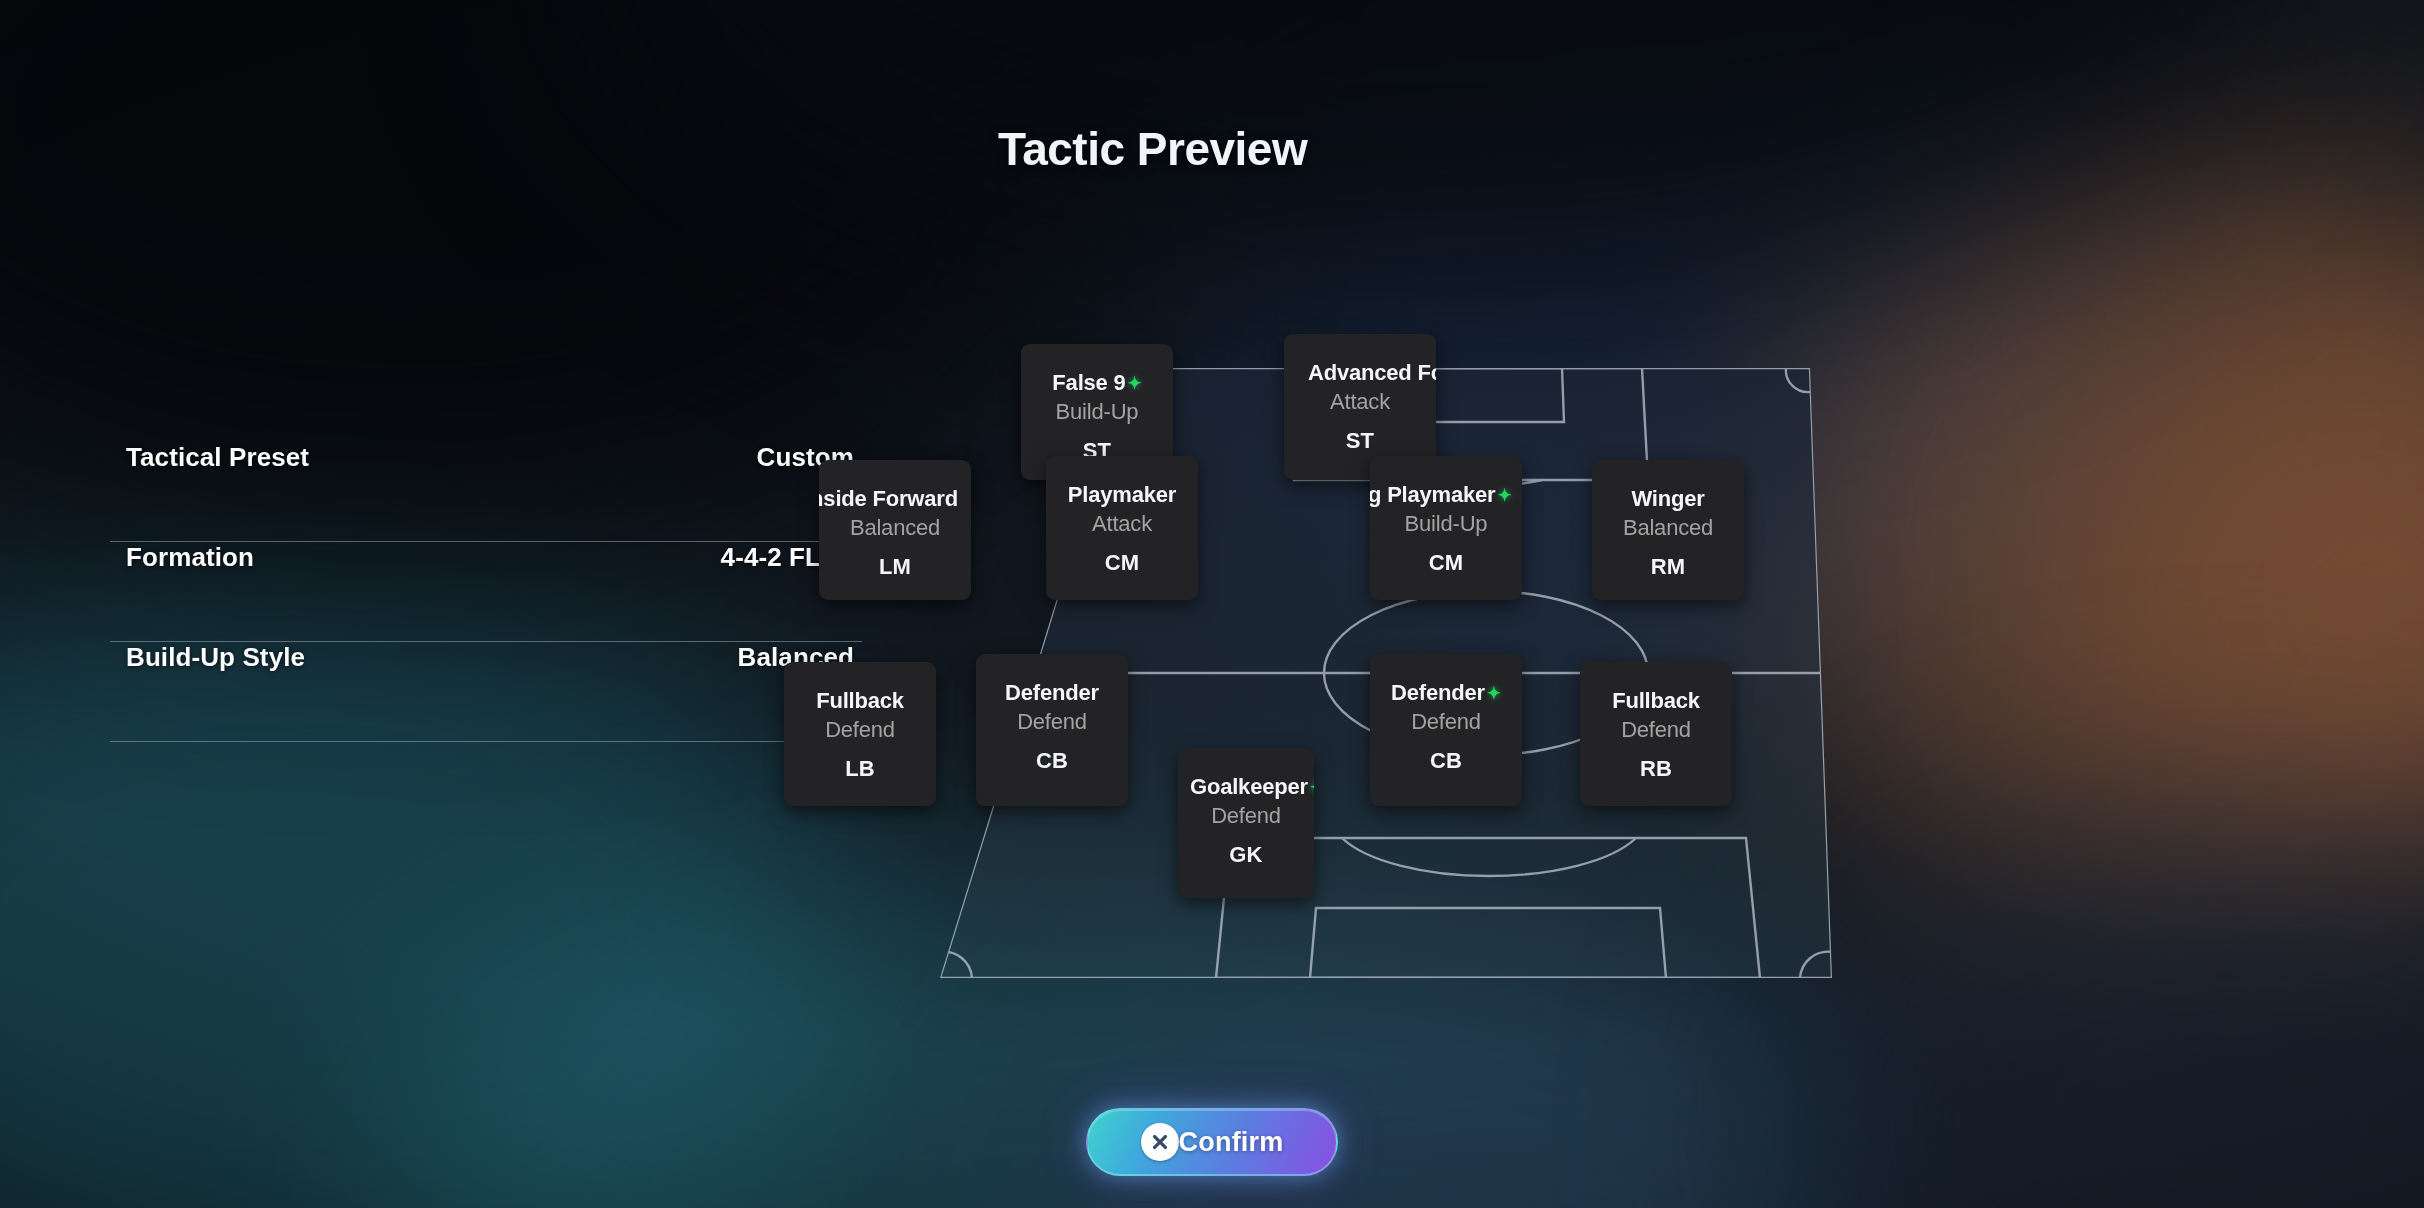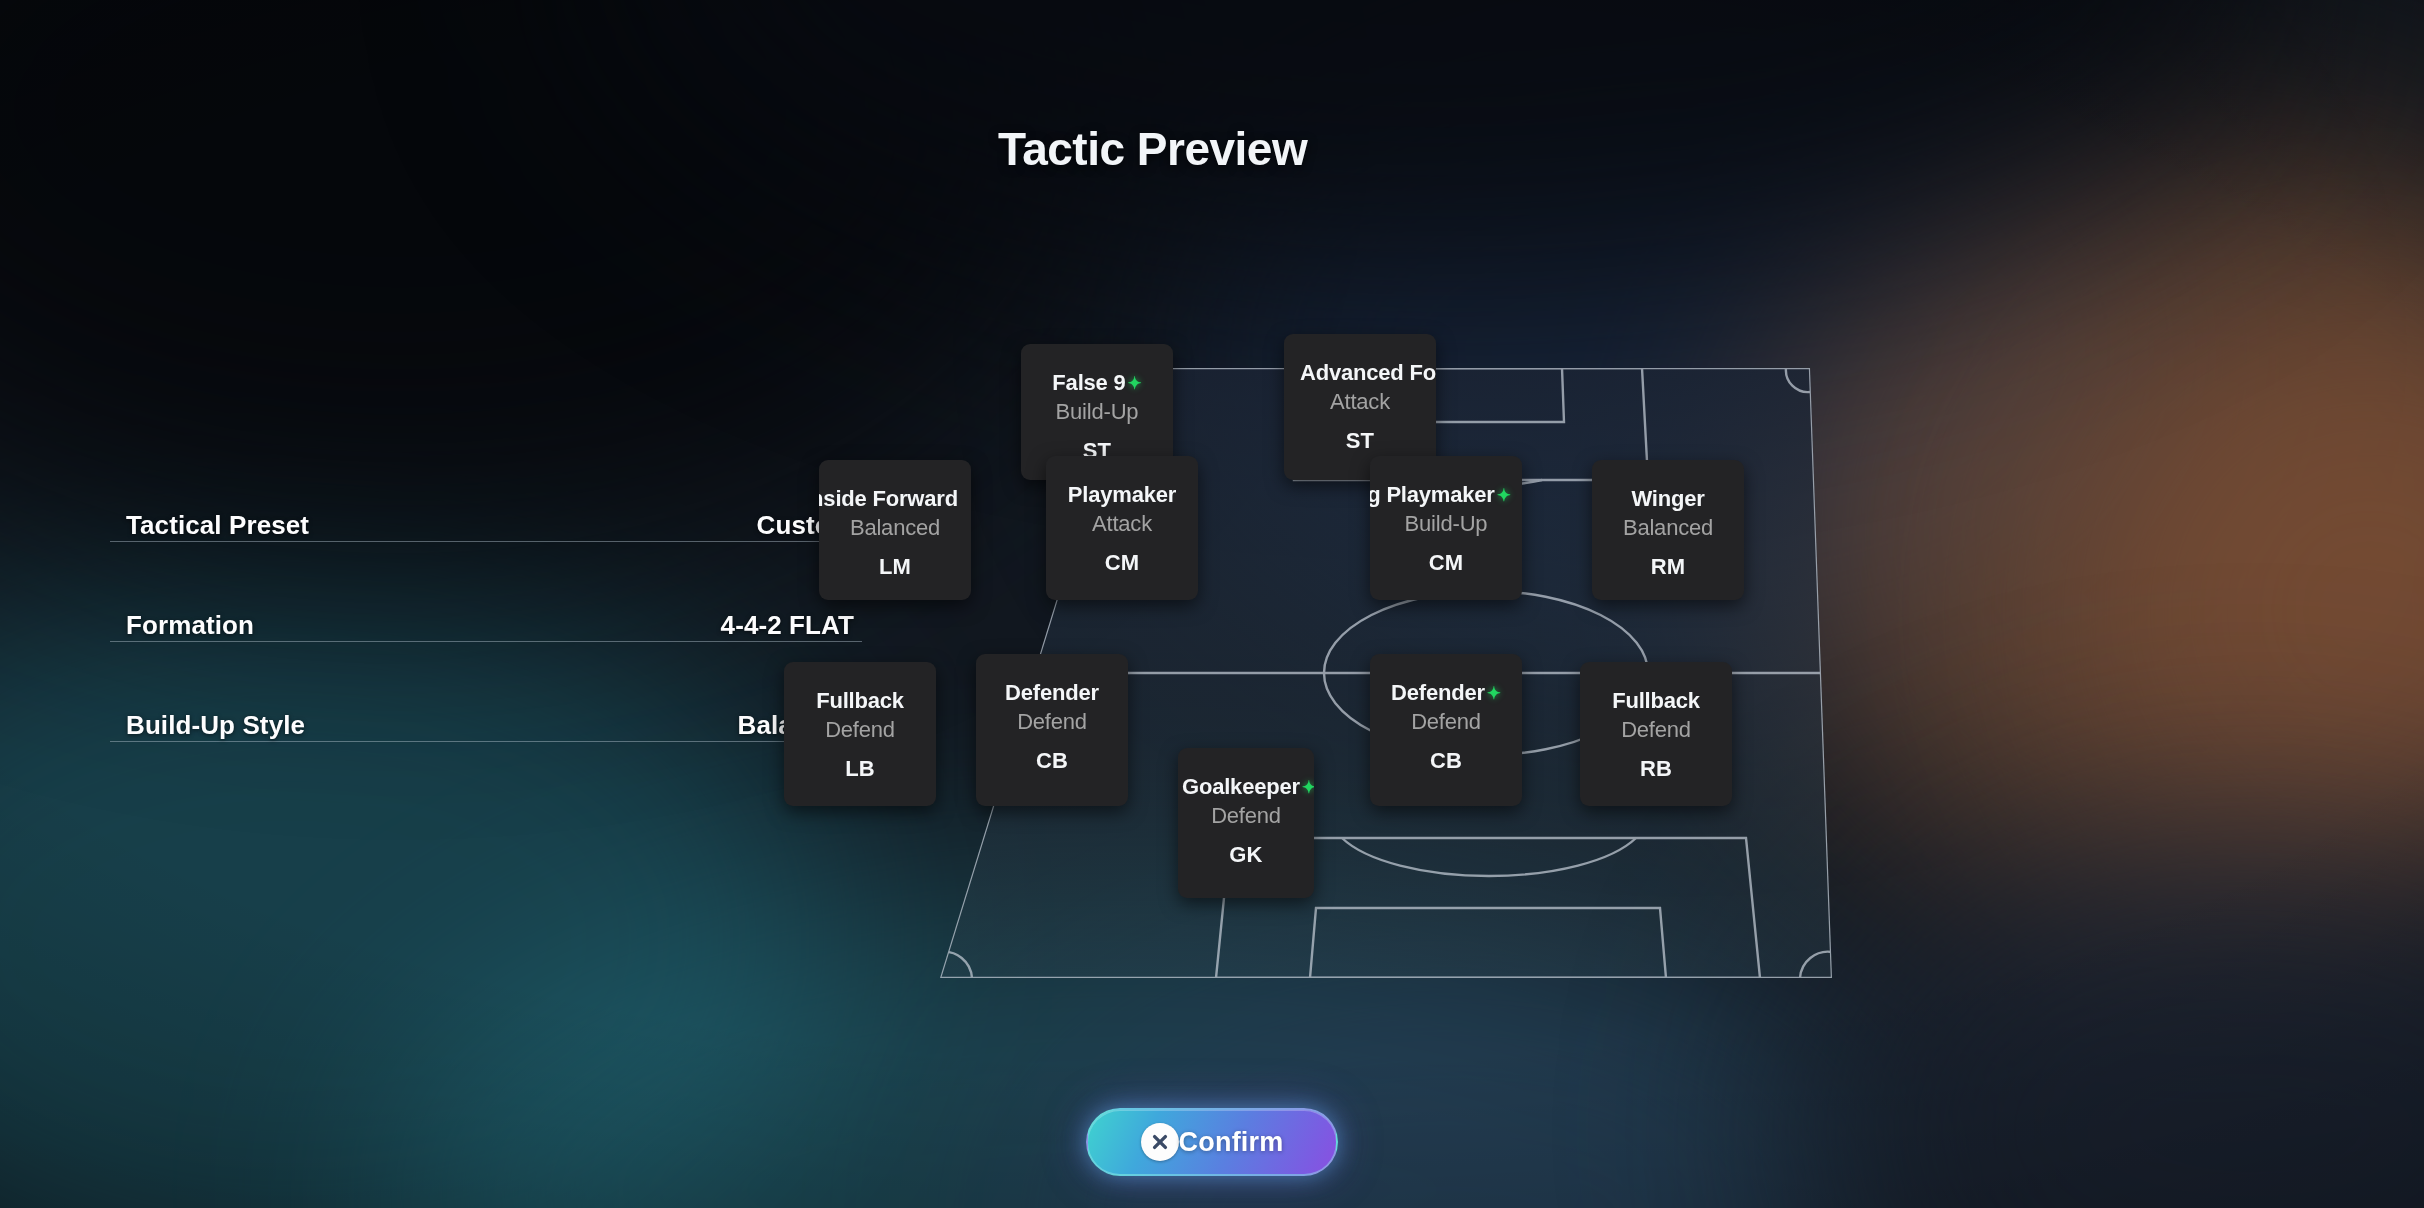--- a/index.html
+++ b/index.html
@@ -25,41 +25,41 @@
   #title {
     position:absolute; left:998px; top:122px;
     font-size:46px; font-weight:bold; color:#f2f5f8; letter-spacing:-.5px;
     text-shadow:0 2px 10px rgba(0,0,0,.7);
   }
 
   
   #info { position:absolute; left:110px; top:442px; width:752px; }
   .info-row {
     position:relative; height:100px;
-    display:flex; align-items:flex-end; justify-content:space-between;
+    display:flex; align-items:flex-start; justify-content:space-between;
     border-bottom:1.5px solid rgba(190,205,218,.42);
     padding:0 8px 0 16px;
   }
   .info-row:last-child { border-bottom:1.5px solid rgba(190,205,218,.42); }
   .info-label { font-size:26px; font-weight:bold; color:#fdfdfe; letter-spacing:.1px;
                 text-shadow:0 1px 4px rgba(0,0,0,.6); }
   .info-value { font-size:26px; font-weight:bold; color:#fdfdfe; letter-spacing:.1px;
                 text-shadow:0 1px 4px rgba(0,0,0,.6); }
 
   
   #pitch-wrap { position:absolute; left:880px; top:330px; width:1420px; height:680px; }
   #pitch-svg  { position:absolute; inset:0; }
 
   
   .card {
     position:absolute; width:152px;
     background:#232325;
     border-radius:9px;
     box-shadow:0 6px 18px rgba(0,0,0,.55);
-    padding:10px 4px 12px;
+    padding:10px 12px 12px;
     text-align:center;
     overflow:hidden;
   }
   .card .role {
     font-size:22px; font-weight:600; color:#f4f6f8; white-space:nowrap;
     line-height:1.15; letter-spacing:-.2px;
   }
   .card .role .gi { color:#21d660; font-size:17px; vertical-align:1px; margin-left:2px;
                     text-shadow:0 0 6px rgba(33,214,96,.7); }
   .card .focus {

